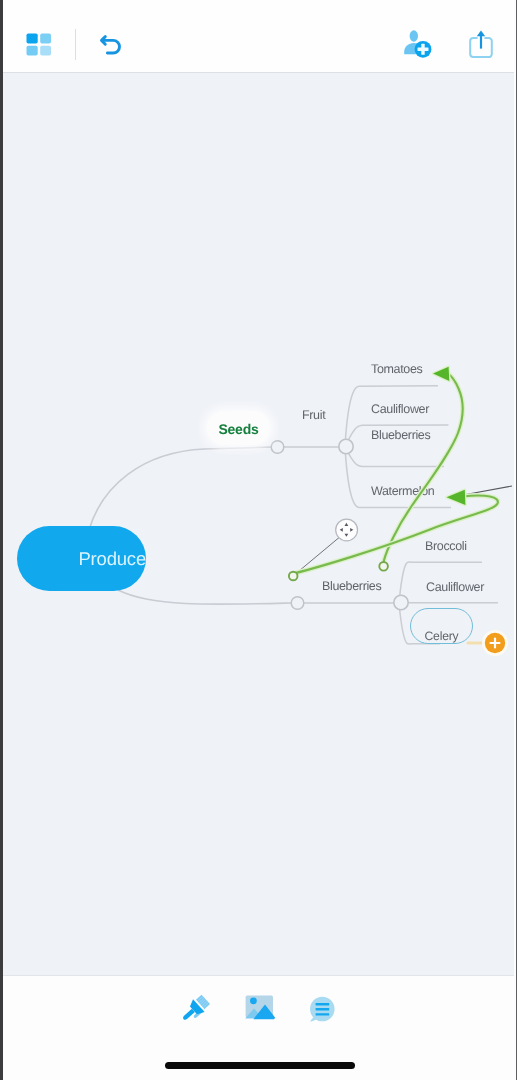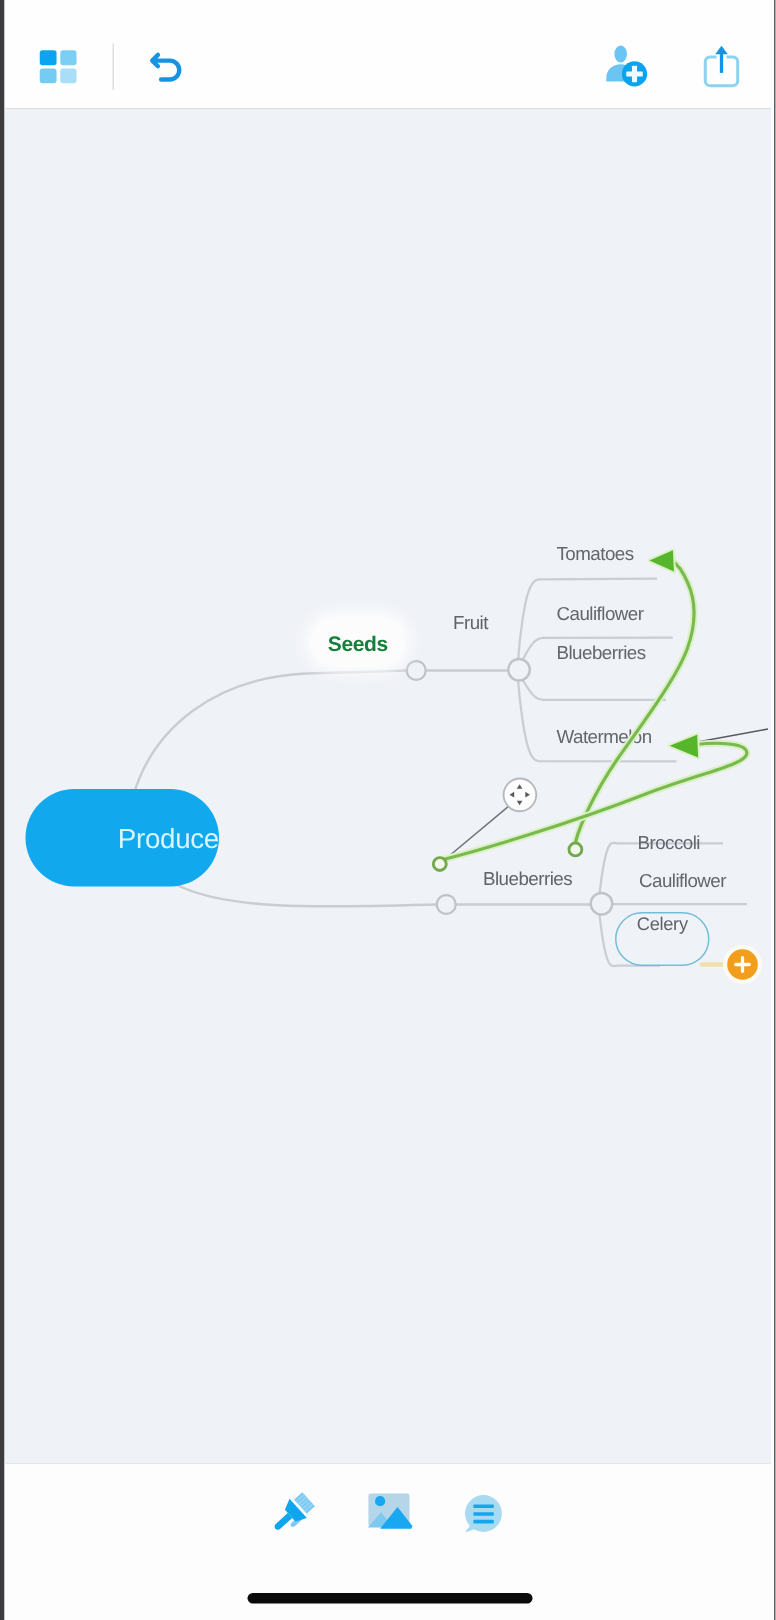--- a/index.html
+++ b/index.html
@@ -39,27 +39,27 @@
   
   .nlabel{position:absolute;color:#606469;font-size:12.5px;letter-spacing:-0.35px;
           white-space:nowrap;line-height:14px;}
   #lb-fruit{left:299px;top:335px;}
   #lb-veg{left:319px;top:506px;}
   .leaf{color:#62676d;}
   #lb-tomatoes{left:368px;top:289px;text-align:right;}
   #lb-strawberries{left:368px;top:329px;}
   #lb-blueberries{left:368px;top:355px;}
   #lb-watermelon{left:368px;top:411px;}
-  #lb-broccoli{left:422px;top:466px;margin-top:16px;}
+  #lb-broccoli{left:422px;top:466px;}
   #lb-cauliflower{left:423px;top:507px;}
 
   
   #celery{position:absolute;left:407px;top:535px;width:61px;height:34px;
           border:1.8px solid #72bdd8;border-radius:18px;background:#eff2f7;
-          display:flex;align-items:flex-start;justify-content:center;}
+          display:flex;align-items:flex-end;justify-content:center;}
   #celery span{color:#5f6368;font-size:12.2px;letter-spacing:-0.2px;}
   #addbtn{position:absolute;left:478px;top:556px;width:28px;height:28px;}
 
   
   #bottombar{position:absolute;left:0;top:975px;width:511px;height:105px;background:#fdfdfe;}
   #bbsep{position:absolute;left:0;top:0;width:511px;height:1px;background:#e2e5ea;}
   .bbtn{position:absolute;display:flex;align-items:center;justify-content:center;}
   #homebar{position:absolute;left:162px;top:1062px;width:190px;height:7px;border-radius:3.5px;background:#0a0a0a;}
   #wm{position:absolute;left:363px;top:1051px;color:#8a8e93;font-size:20.3px;letter-spacing:0px;}
 </style>

